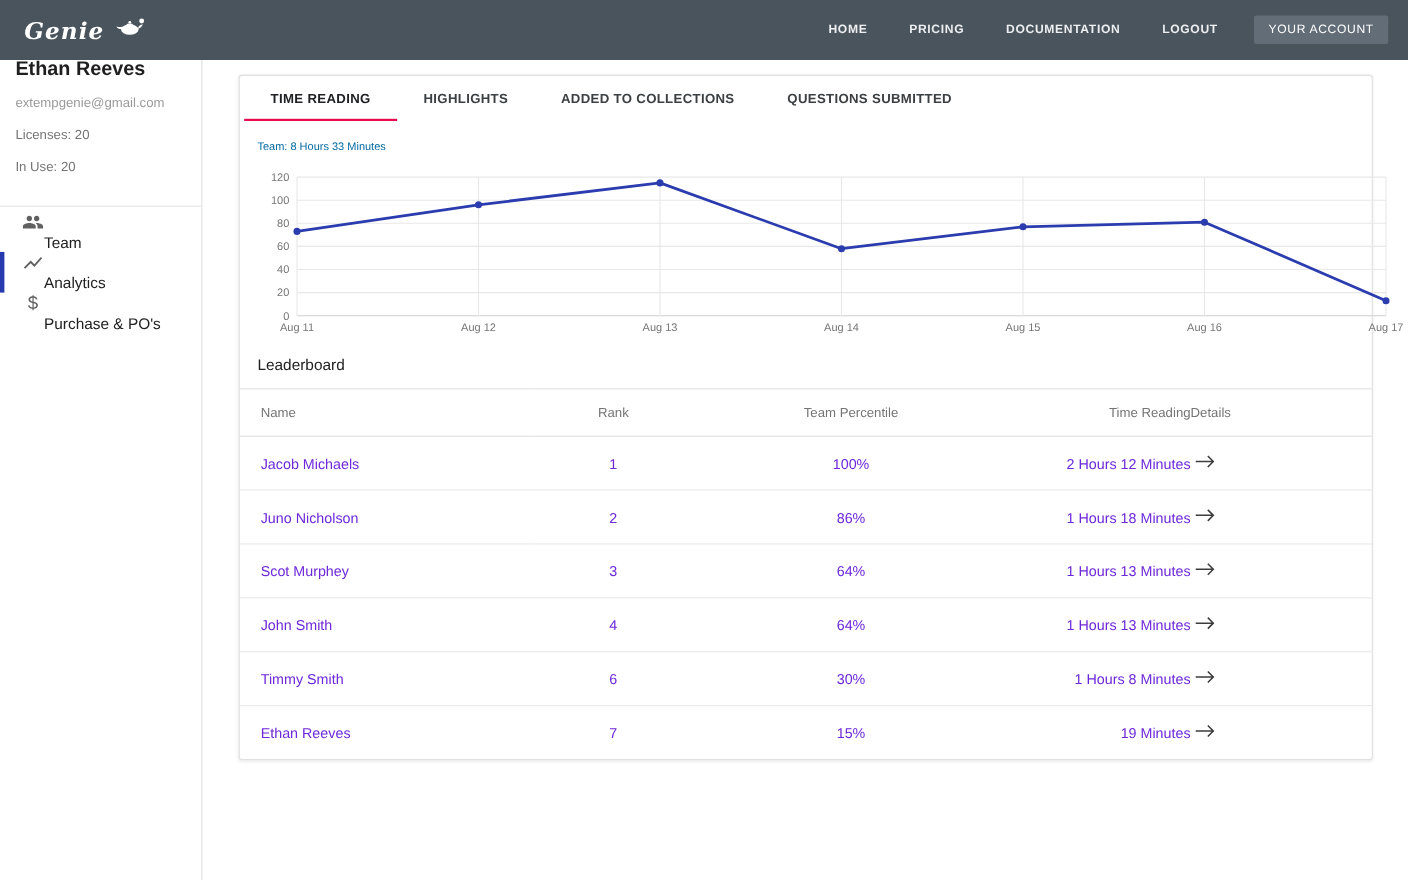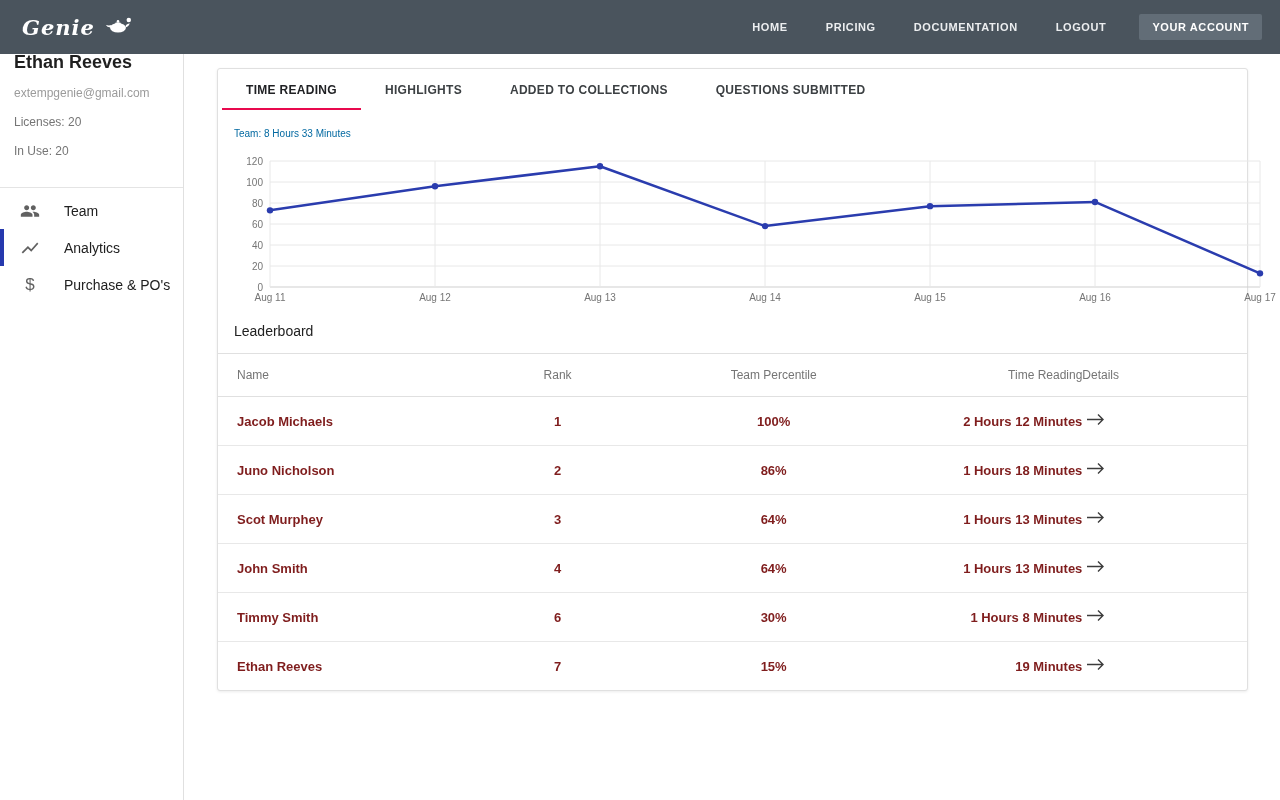--- a/index.html
+++ b/index.html
@@ -8,35 +8,35 @@
 
   
   .navbar { position:fixed; top:0; left:0; right:0; height:54px; background:#4a545d;
     display:flex; align-items:center; padding:0 10px 0 22px; z-index:10; }
   .brand { display:flex; align-items:center; gap:8px; color:#fff; }
   .brand-text { font-family:"DejaVu Serif",serif; font-style:italic; font-weight:bold;
     font-size:21px; letter-spacing:1px; color:#fff; }
   .nav-spacer { flex:1; }
   .nav-link { color:#eceef0; font-size:11px; font-weight:bold; letter-spacing:.6px;
     margin:0 19px; cursor:pointer; text-transform:uppercase; }
-  .account-btn { background:#626d77; color:#fff; font-size:11px; font-weight:bold;
+  .account-btn { background:#626d77; color:#fff; font-size:11px; font-weight:normal;
     letter-spacing:.6px; padding:7px 13px; border:none; border-radius:2px; margin-left:14px;
     margin-right:8px; cursor:pointer; }
 
   
   .sidebar { position:fixed; top:36px; left:0; bottom:0; width:184px; background:#fff;
     border-right:1px solid #e0e0e0; }
   .profile { padding:16px 14px 12px 14px; }
   .profile-name { font-size:18px; font-weight:bold; color:#1f1f1f; margin-bottom:13px; }
   .profile-email { font-size:12px; color:#9b9b9b; margin-bottom:15px; }
   .profile-meta { font-size:12px; color:#757575; margin-bottom:15px; }
   .side-divider { border-top:1px solid #e4e4e4; margin-top:2px; }
   .menu { padding-top:4px; }
-  .menu-item { display:flex; align-items:center; height:37px; cursor:pointer;
-    border-left:4px solid transparent; padding-left:14px; }
+  .menu-item { display:flex; align-items:flex-start; height:37px; cursor:pointer;
+    border-left:4px solid transparent; padding-left:14px;flex-direction:column; }
   .menu-item.active { border-left-color:#2639ae; }
   .menu-icon { width:24px; display:flex; justify-content:center; color:#616161; }
   .menu-label { font-size:14px; color:#212121; margin-left:22px; }
   .dollar-glyph { font-size:17px; color:#616161; }
 
   
   .main { margin-left:185px; padding:0 32px; }
   .title-row { display:flex; justify-content:space-between; align-items:flex-start;
     margin-top:14px; }
   .page-title { font-size:28px; font-weight:400; color:#767676; letter-spacing:.2px; }
@@ -55,22 +55,22 @@
   .tab.active { color:#202124; border-bottom-color:#e8094e; }
   .team-total { font-size:10px; color:#0369a1; padding:18px 16px 12px 16px; }
   .chart-wrap { padding:2px 16px 0 16px; }
   .chart-wrap svg { display:block; overflow:visible; }
 
   .leaderboard-title { font-size:14px; color:#212121; padding:18px 16px 14px 16px; }
 
   table.leader { width:100%; border-collapse:collapse; table-layout:fixed; }
   table.leader th { font-size:12px; font-weight:400; color:#757575;
     border-top:1px solid #e0e0e0; border-bottom:1px solid #e0e0e0; padding:14px 0; }
-  table.leader td { font-size:13px; color:#7f1d1d; padding:14px 0;
-    border-bottom:1px solid #e8e8e8;font-weight:bold; }
+  table.leader td { font-size:13px; color:#6d28d9; padding:14px 0;
+    border-bottom:1px solid #e8e8e8; }
   table.leader tr:last-child td { border-bottom:none; }
   .col-name { width:26%; text-align:left; padding-left:19px !important; }
   .col-rank { width:14%; text-align:center; }
   .col-pct  { width:28%; text-align:center; }
   .col-time { width:16%; text-align:right; }
   .col-det  { width:16%; text-align:left; }
   .arrow-btn { background:none; border:none; cursor:pointer; padding:2px 4px; }
 </style>
 </head>
 <body>

